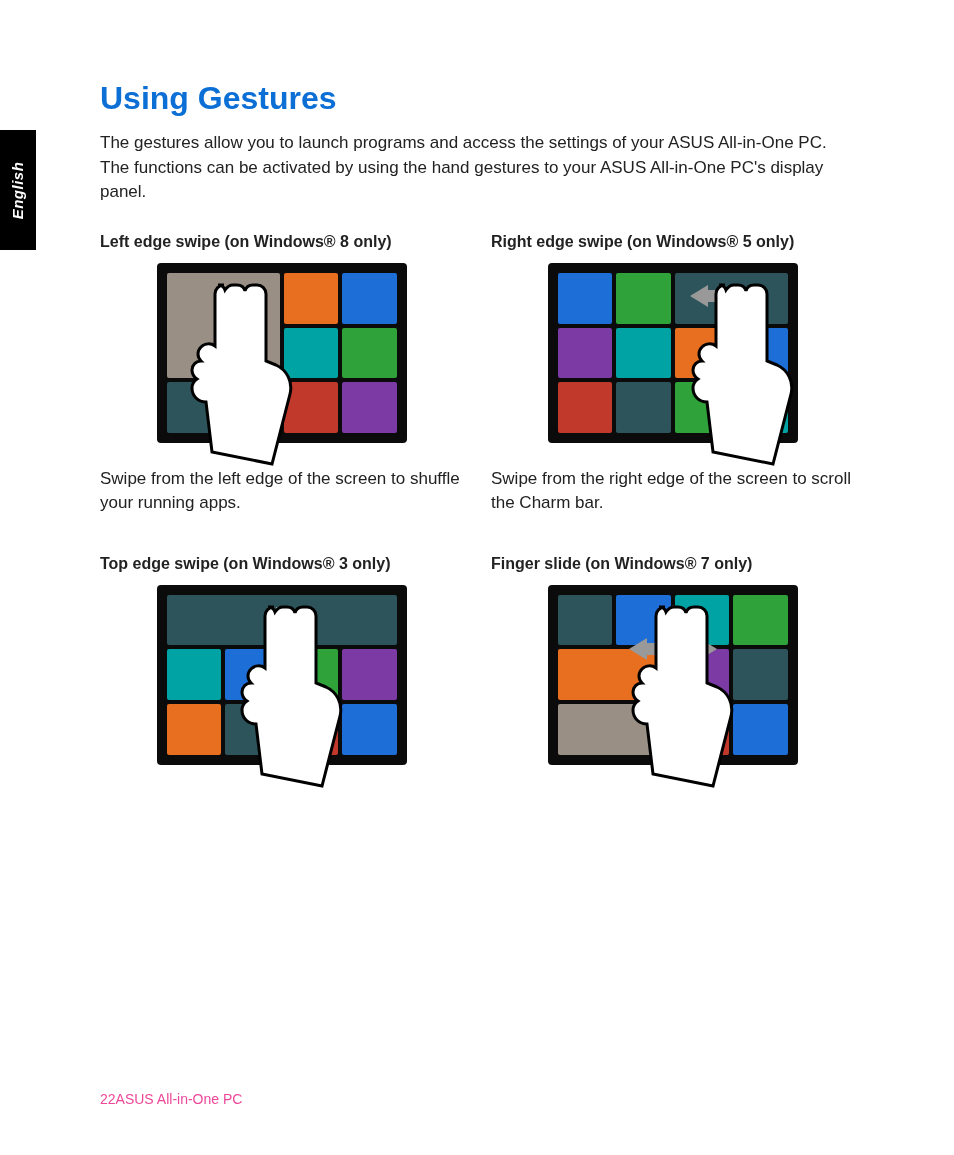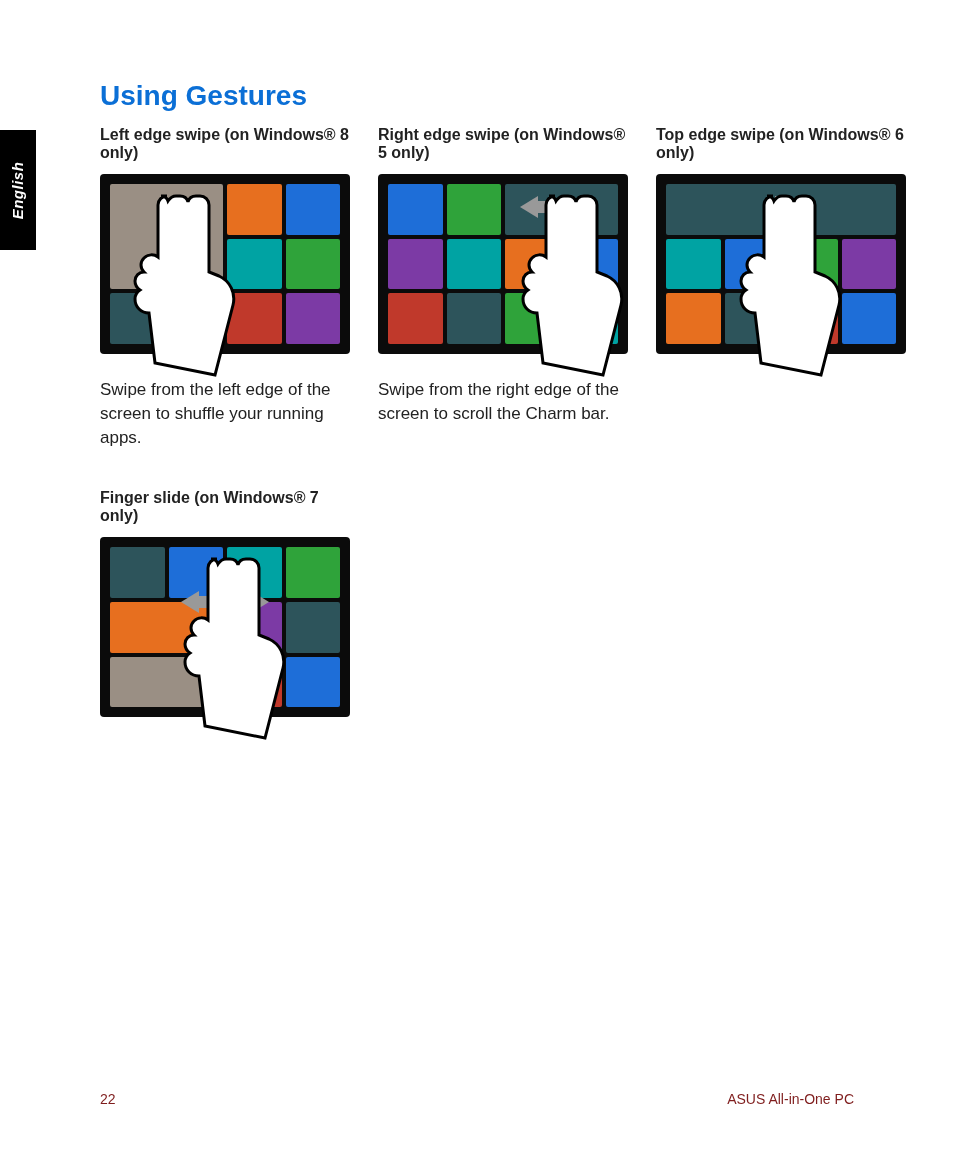--- a/index.html
+++ b/index.html
@@ -1,29 +1,29 @@
 <!DOCTYPE html>
 <html><head>
 <meta charset="utf-8">
 <style>
   * { box-sizing: border-box; margin: 0; padding: 0; }
   html, body { width: 954px; height: 1155px; background: #fff; font-family: "Segoe UI", "Myriad Pro", Arial, sans-serif; color: #222; }
   .page { position: relative; width: 954px; height: 1155px; padding: 80px 100px 60px 100px; }
   .lang-tab { position: absolute; left: 0; top: 130px; width: 36px; height: 120px; background: #000; color: #fff; display: flex; align-items: center; justify-content: center; }
   .lang-tab span { transform: rotate(-90deg); font-weight: 700; font-style: italic; font-size: 15px; letter-spacing: .5px; }
-  h1 { color: #0b6fd6; font-size: 28px; font-weight: 700; margin-bottom: 14px; }
+  h1 { color: #0b6fd6; font-size: 32px; font-weight: 700; margin-bottom: 14px; }
   .intro { font-size: 17px; line-height: 1.45; margin-bottom: 28px; }
-  .grid { display: grid; grid-template-columns: 1fr 1fr 1fr; column-gap: 28px; row-gap: 40px; }
+  .grid { display: grid; grid-template-columns: 1fr 1fr; column-gap: 28px; row-gap: 40px; }
   .cell { }
   .subhead { font-weight: 700; font-size: 16px; margin-bottom: 12px; }
   .illus-wrap { display:flex; justify-content:center; margin: 6px 0 24px 0; }
   .desc { font-size: 17px; line-height: 1.4; }
   ul.desc { padding-left: 18px; }
   ul.desc li { margin-bottom: 14px; }
-  .footer { position: absolute; bottom: 48px; left: 100px; right: 100px; display: flex; justify-content: space-between; color: #7f1d1d; font-size: 14px; }
+  .footer { position: absolute; bottom: 48px; left: 100px; right: 100px; display: flex; color: #ec4899; font-size: 14px; }
 
   
   .tablet { position: relative; width: 250px; height: 180px; background:#0b0b0b; border-radius:4px; padding:10px; }
   .screen { position:absolute; inset:10px; display:grid; grid-template-columns: repeat(4,1fr); grid-auto-rows: 1fr; gap:4px; overflow:hidden; }
   .tile { border-radius:2px; }
   .t-teal{background:#00a3a3;} .t-blue{background:#1e6ed8;} .t-green{background:#2fa33a;}
   .t-orange{background:#e76f1f;} .t-purple{background:#7c3aa5;} .t-dk{background:#2d545b;}
   .t-red{background:#c0392b;} .t-photo{background:#9a8f84;}
   .hand { position:absolute; left:50%; bottom:-24px; transform:translateX(-50%); pointer-events:none; }
   .hand.left { left:30%; }
@@ -47,20 +47,21 @@
 </head>
 <body>
 
 <div class="page">
 
   <div class="lang-tab">
     <span>English</span>
   </div>
 
   <h1>Using Gestures</h1>
+  <p class="intro">The gestures allow you to launch programs and access the settings of your ASUS All-in-One PC. The functions can be activated by using the hand gestures to your ASUS All-in-One PC's display panel.</p>
 
   <div class="grid">
 
     <div class="cell">
       <div class="subhead">Left edge swipe (on Windows® 8 only)</div>
       <div class="illus-wrap">
         <div class="tablet">
           <div class="screen">
             <div class="tile t-photo" style="grid-column:span 2;grid-row:span 2;"></div>
             <div class="tile t-orange"></div>
@@ -101,21 +102,21 @@
           <div class="arrow arrow-l"></div>
           <svg class="hand right" width="140" height="190" viewBox="0 0 140 190">
             <path d="M62 8c-5 0-9 4-9 9v52c-4-3-10-3-14 1-4 4-4 10 0 14-5 0-9 4-9 9 0 4 2 7 5 9-3 2-5 5-5 9 0 8 6 14 14 14l6 50 60 12 18-70c3-12-3-24-14-29l-10-4V17c0-5-4-9-9-9h-4c-4 0-7 2-8 6-1-4-4-6-8-6h-4c-3 0-6 2-8 5-1-3-4-5-7-5z" fill="#fff" stroke="#000" stroke-width="3"></path>
           </svg>
         </div>
       </div>
       <p class="desc">Swipe from the right edge of the screen to scroll the Charm bar.</p>
     </div>
 
     <div class="cell">
-      <div class="subhead">Top edge swipe (on Windows® 6 only)</div>
+      <div class="subhead">Top edge swipe (on Windows® 3 only)</div>
       <div class="illus-wrap">
         <div class="tablet">
           <div class="screen">
             <div class="tile t-dk" style="grid-column:span 4;"></div>
             <div class="tile t-teal"></div>
               <div class="tile t-blue"></div>
             <div class="tile t-green"></div>
               <div class="tile t-purple"></div>
             <div class="tile t-orange"></div>
               <div class="tile t-dk"></div>

